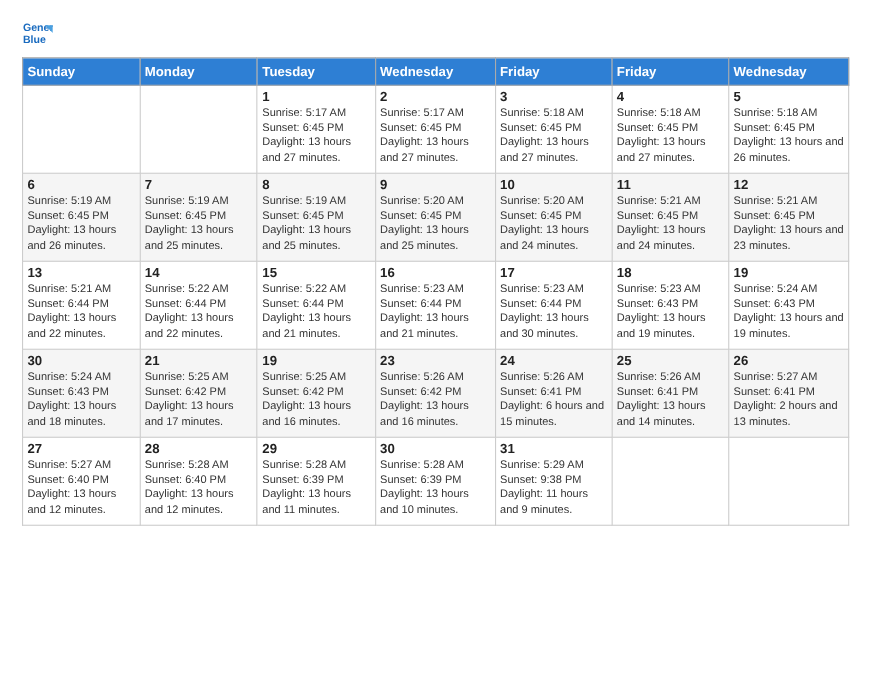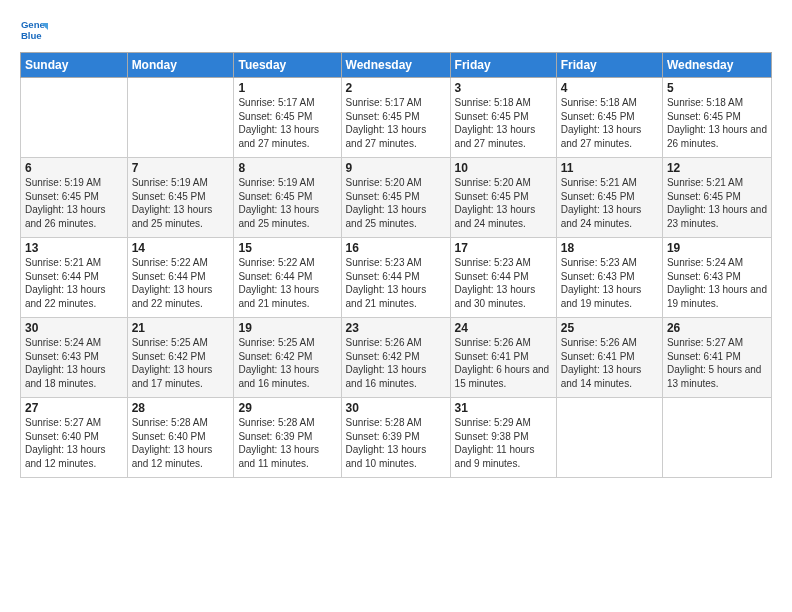--- a/index.html
+++ b/index.html
@@ -322,21 +322,21 @@
               <div>Sunrise: 5:26 AM</div>
               <div>Sunset: 6:41 PM</div>
               <div>Daylight: 13 hours and 14 minutes.</div>
             </div>
           </td>
           <td>
             <div class="day-number">26</div>
             <div class="day-info">
               <div>Sunrise: 5:27 AM</div>
               <div>Sunset: 6:41 PM</div>
-              <div>Daylight: 5 hours and 13 minutes.</div>
+              <div>Daylight: 2 hours and 13 minutes.</div>
             </div>
           </td>
         </tr>
         <tr>
           <td>
             <div class="day-number">27</div>
             <div class="day-info">
               <div>Sunrise: 5:27 AM</div>
               <div>Sunset: 6:40 PM</div>
               <div>Daylight: 13 hours and 12 minutes.</div>

